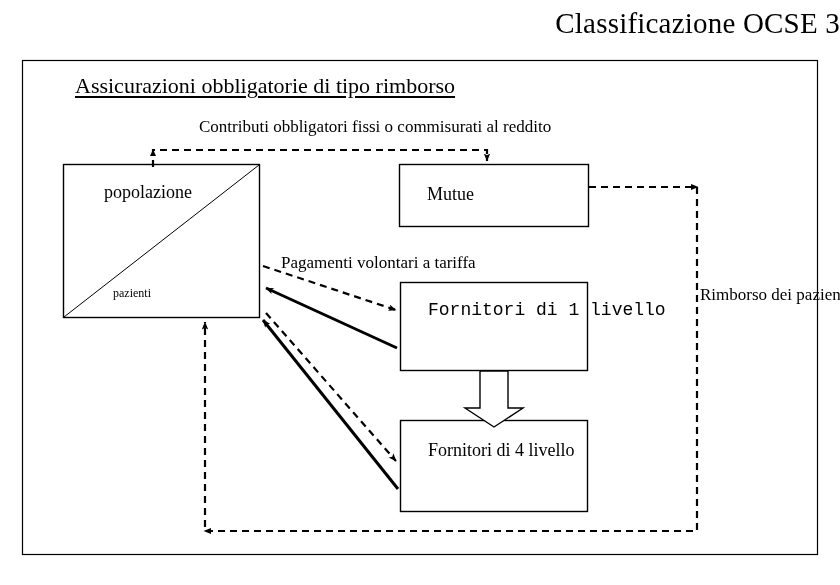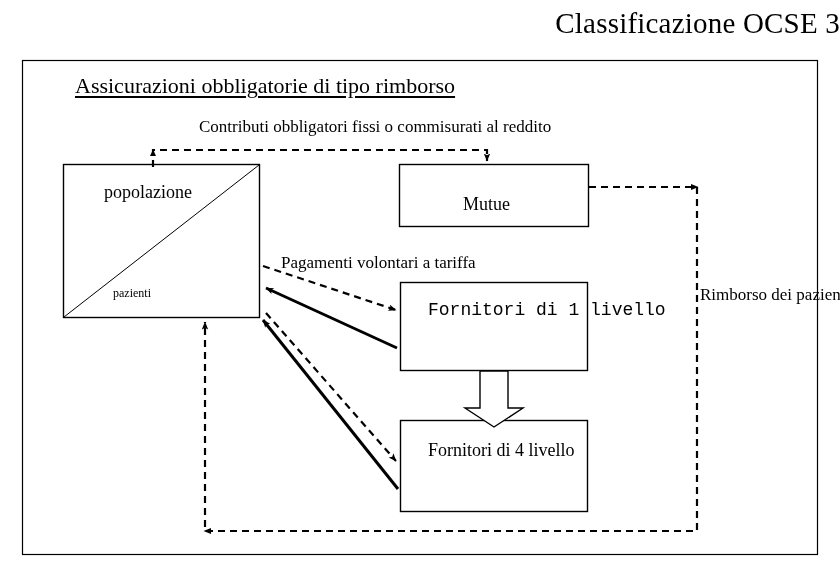--- a/index.html
+++ b/index.html
@@ -70,23 +70,22 @@
     font-size: 18px;
     margin-left: 20px;
   }
   #box-pazienti-label {
     left: 113px;
     top: 286px;
     font-size: 12px;
   }
   #box-mutue-label {
     left: 427px;
-    top: 194px;
+    top: 184px;
     font-size: 18px;
-    margin-left: 36px;
   }
   #box-fornitori1-label {
     left: 428px;
     top: 300px;
     font-size: 18px;
     width: 150px;
     font-family: Liberation Mono, monospace;
   }
   #box-fornitori2-label {
     left: 428px;

